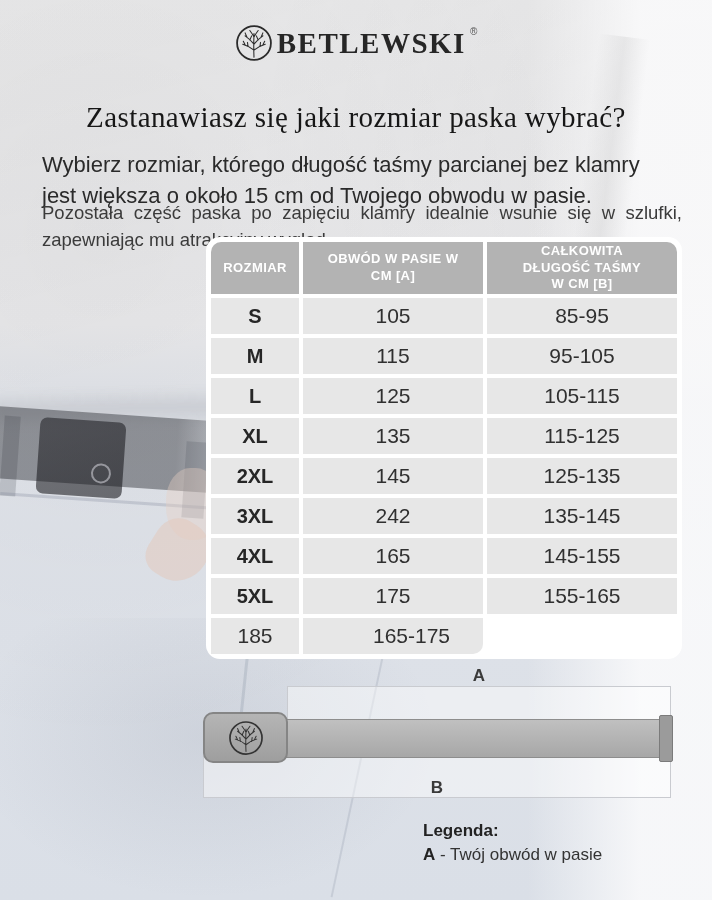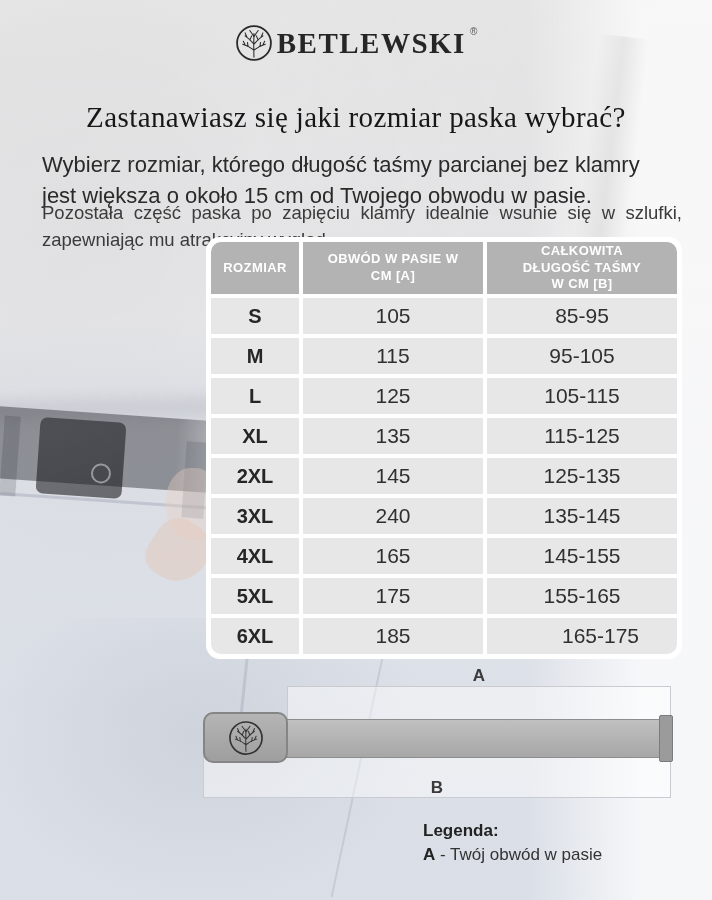--- a/index.html
+++ b/index.html
@@ -163,32 +163,31 @@
 
     <div class="td size">XL</div>
     <div class="td">135</div>
     <div class="td">115-125</div>
 
     <div class="td size">2XL</div>
     <div class="td">145</div>
     <div class="td">125-135</div>
 
     <div class="td size">3XL</div>
-    <div class="td">240</div>
+    <div class="td">242</div>
     <div class="td">135-145</div>
 
     <div class="td size">4XL</div>
     <div class="td">165</div>
     <div class="td">145-155</div>
 
     <div class="td size">5XL</div>
     <div class="td">175</div>
     <div class="td">155-165</div>
 
-    <div class="td size bl">6XL</div>
     <div class="td">185</div>
     <div class="td br">165-175</div>
   </div>
 
   <div class="dia-label lab-a">A</div>
   <div class="dia-box box-a"></div>
   <div class="dia-box box-b"></div>
   <div class="belt-strap"></div>
   <div class="belt-cap"></div>
   <div class="belt-buckle">

